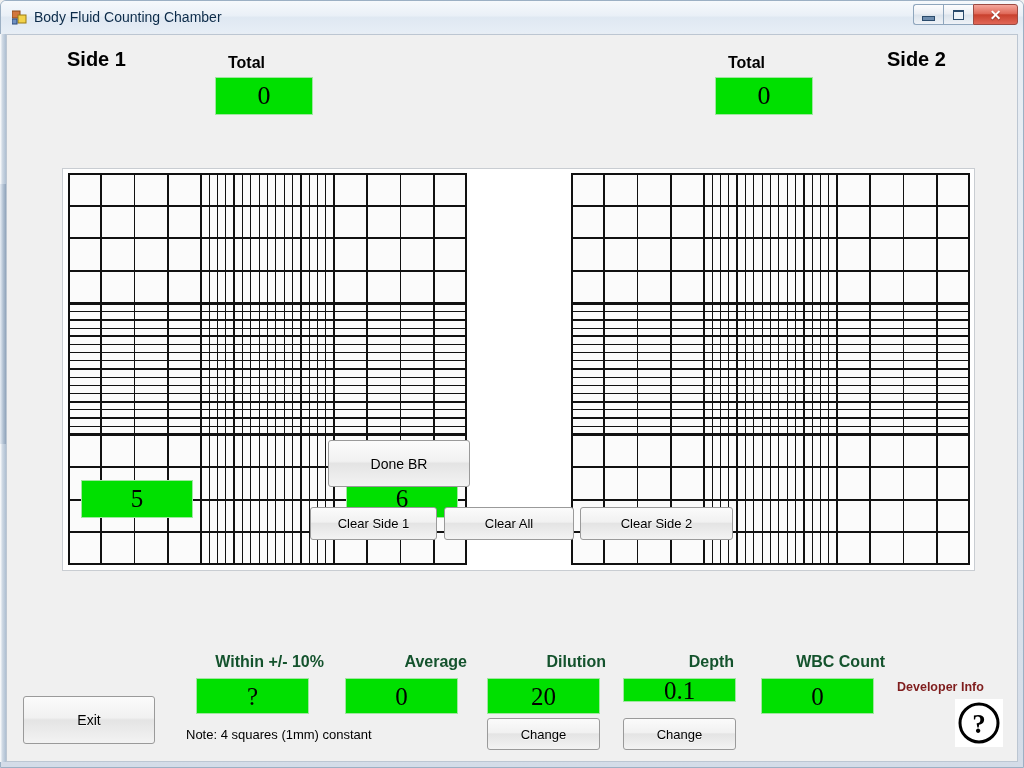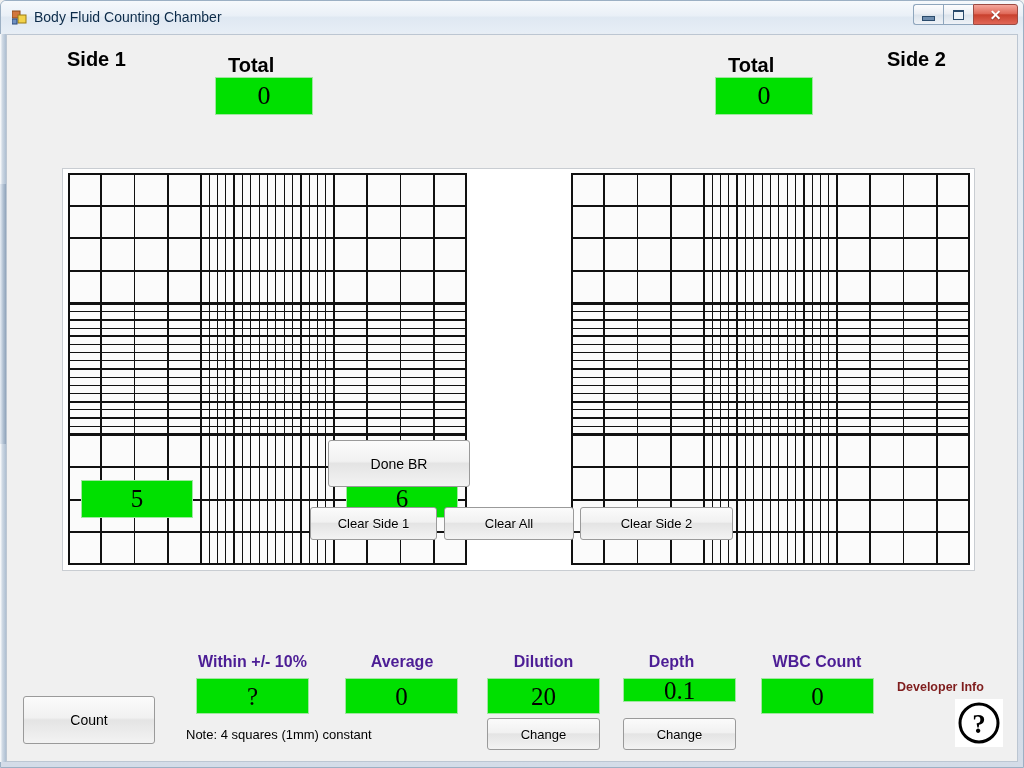--- a/index.html
+++ b/index.html
@@ -75,21 +75,21 @@
     background:linear-gradient(90deg,#e8eef5 0%,#b4c3d4 50%,#8fa3ba 100%);
   }
 
   
   .hdr{
     position:absolute;font-weight:bold;color:#000;
     font-family:"Liberation Sans",sans-serif;
     white-space:nowrap;
   }
   .side-lbl{font-size:20px;}
-  .total-lbl{font-size:20px;}
+  .total-lbl{font-size:16px;}
 
   
   .green-box{
     position:absolute;box-sizing:border-box;
     background:#00e000;
     border:1px solid #9fe79f;
     display:flex;align-items:center;justify-content:center;
     color:#000;font-family:"Liberation Serif",serif;
     line-height:1;
   }
@@ -129,22 +129,22 @@
     border-radius:3px;
     color:#000;font-family:"Liberation Sans",sans-serif;
     display:flex;align-items:center;justify-content:center;
     font-size:14px;
     text-shadow:0 1px 0 rgba(255,255,255,.7);
   }
   .btn.small{font-size:13px;}
 
   
   .stat-lbl{
-    position:absolute;font-weight:bold;font-size:16px;color:#4c1d95;
-    font-family:"Liberation Sans",sans-serif;text-align:center;white-space:nowrap;
+    position:absolute;font-weight:bold;font-size:16px;color:#14532d;
+    font-family:"Liberation Sans",sans-serif;text-align:right;white-space:nowrap;
   }
   .note{
     position:absolute;font-size:13px;color:#000;
     font-family:"Liberation Sans",sans-serif;white-space:nowrap;
   }
   .dev-lbl{
     position:absolute;font-size:12.5px;font-weight:bold;color:#7f1d1d;
     font-family:"Liberation Sans",sans-serif;white-space:nowrap;
   }
   .dev-icon{
@@ -862,16 +862,16 @@
     <div class="note" style="left:179px;top:692px;">Note: 4 squares (1mm) constant</div>
 
     <div class="dev-lbl" style="left:890px;top:645px;">Developer Info</div>
     <div class="dev-icon" style="left:948px;top:664px;">
       <svg width="44" height="44" viewBox="0 0 44 44">
         <circle cx="22" cy="22" r="19" fill="#fff" stroke="#000" stroke-width="3"></circle>
         <text x="22" y="32" text-anchor="middle" font-size="27" font-weight="bold" font-family="Liberation Serif, serif" fill="#000">?</text>
       </svg>
     </div>
 
-    <div class="btn" style="left:16px;top:661px;width:132px;height:48px;">Count</div>
+    <div class="btn" style="left:16px;top:661px;width:132px;height:48px;">Exit</div>
 
   </div>
 </div>
 
 </body></html>

